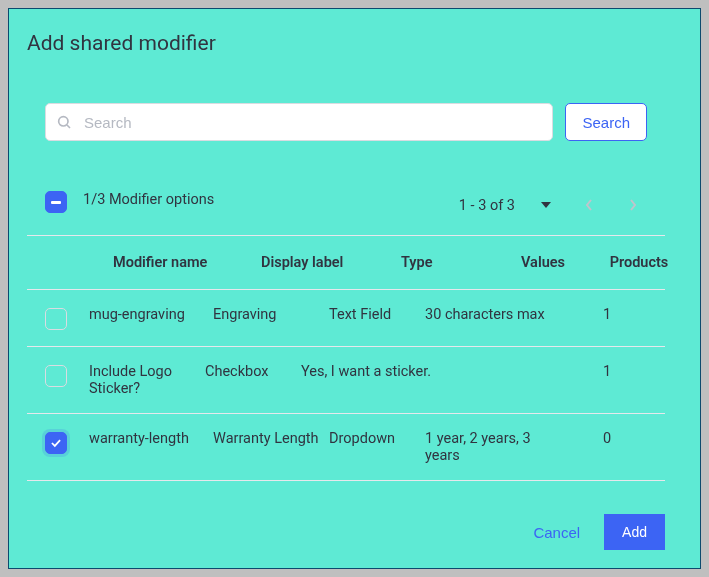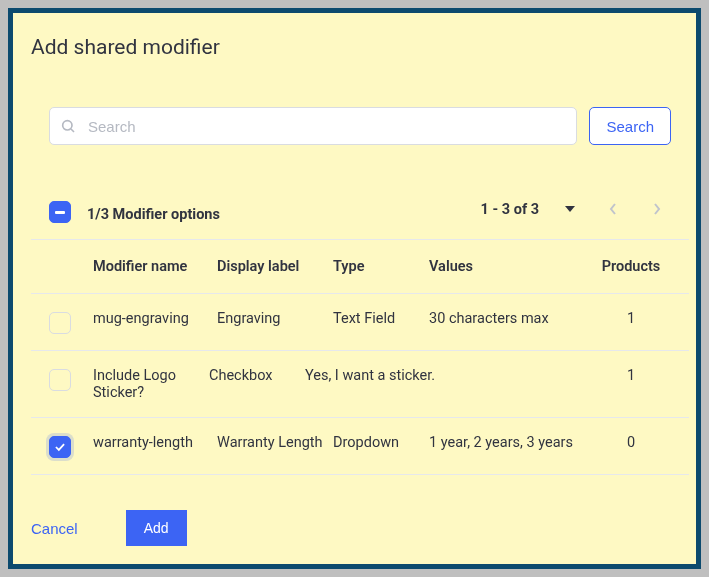--- a/index.html
+++ b/index.html
@@ -4,27 +4,27 @@
   <style>
     * { box-sizing: border-box; margin: 0; padding: 0; }
     body {
       font-family: -apple-system, BlinkMacSystemFont, "Segoe UI", Roboto, Helvetica, Arial, sans-serif;
       background: #bfbfbf;
       padding: 8px;
       width: 709px;
       height: 577px;
     }
     .modal {
-      background: #fef9c3;
-      border: 5px solid #0c4a6e;
+      background: #5eead4;
+      border: 1px solid #0c4a6e;
       width: 100%;
       height: 100%;
       display: flex;
       flex-direction: column;
-      padding: 22px 7px 18px 18px;
+      padding: 22px 35px 18px 18px;
     }
     .title {
       font-size: 21px;
       font-weight: 400;
       color: #313440;
       margin-bottom: 48px;
     }
     .search-row {
       display: flex;
       gap: 12px;
@@ -60,25 +60,24 @@
       padding: 0 16px;
       border: 1px solid #3c64f4;
       background: #fff;
       color: #3c64f4;
       font-size: 15px;
       border-radius: 5px;
       cursor: pointer;
     }
     .table-toolbar {
       display: flex;
-      align-items: flex-end;
+      align-items: flex-start;
       padding: 10px 18px 16px 18px;
       font-size: 14.5px;
       color: #313440;
-      font-weight: bold;
     }
     .chk {
       width: 22px;
       height: 22px;
       border: 1px solid #d9dce1;
       border-radius: 5px;
       display: inline-flex;
       align-items: center;
       justify-content: center;
       cursor: pointer;
@@ -129,33 +128,33 @@
     }
     .nav-btn svg { width: 10px; height: 14px; }
     .hr { height: 1px; background: #e6e8ec; width: 100%; }
     .thead, .trow {
       display: flex;
       align-items: flex-start;
       padding: 16px 18px;
       font-size: 14.5px;
       color: #313440;
     }
-    .thead { font-weight: 600; padding: 18px 18px; }
+    .thead { font-weight: 600; padding: 18px 18px; gap: 24px; }
     .trow { border-top: 1px solid #e6e8ec; }
     .col-chk { width: 44px; flex-shrink: 0; display:flex; align-items:flex-start; padding-top: 2px; }
     .col-name { width: 124px; flex-shrink: 0; padding-right: 10px; word-break: break-word; }
     .col-label { width: 116px; flex-shrink: 0; padding-right: 10px; }
     .col-type { width: 96px; flex-shrink: 0; padding-right: 10px; }
     .col-values { flex: 1; padding-right: 10px; }
     .col-products { width: 80px; flex-shrink: 0; text-align: center; }
     .footer {
       margin-top: auto;
       display: flex;
-      align-items: center;
-      gap: 24px;
+      justify-content: flex-end;
+      align-items: center;
       padding-top: 20px;
     }
     .cancel-btn {
       background: none;
       border: none;
       color: #3c64f4;
       font-size: 15px;
       cursor: pointer;
     }
     .add-btn {

